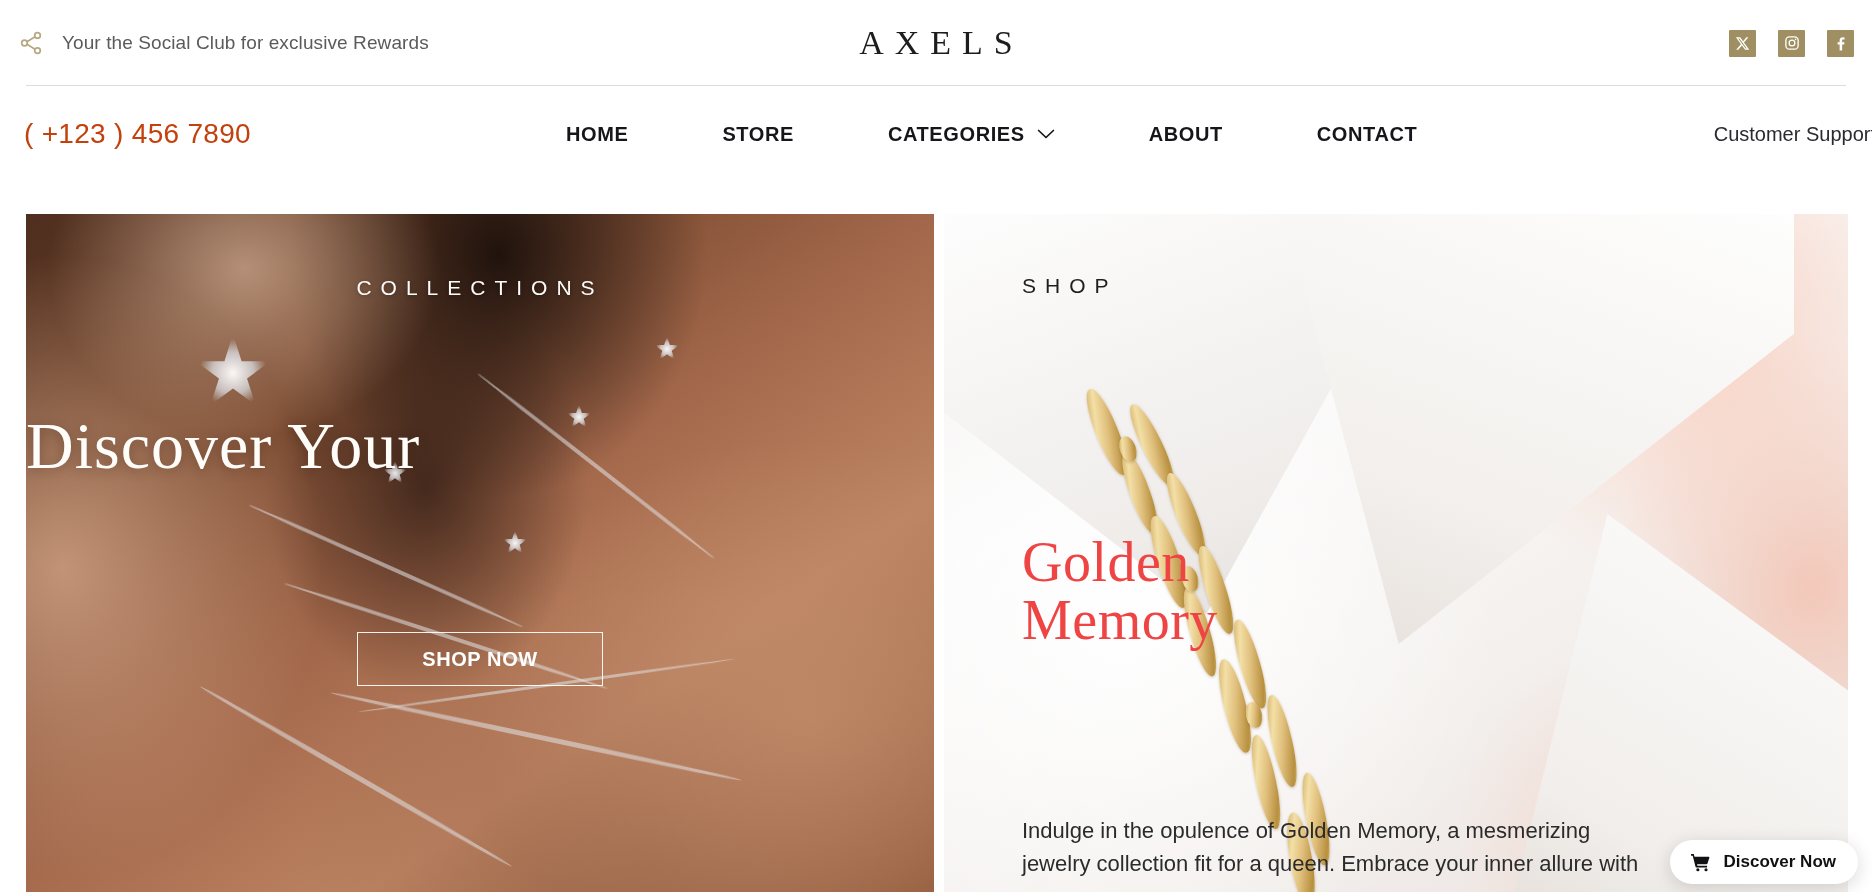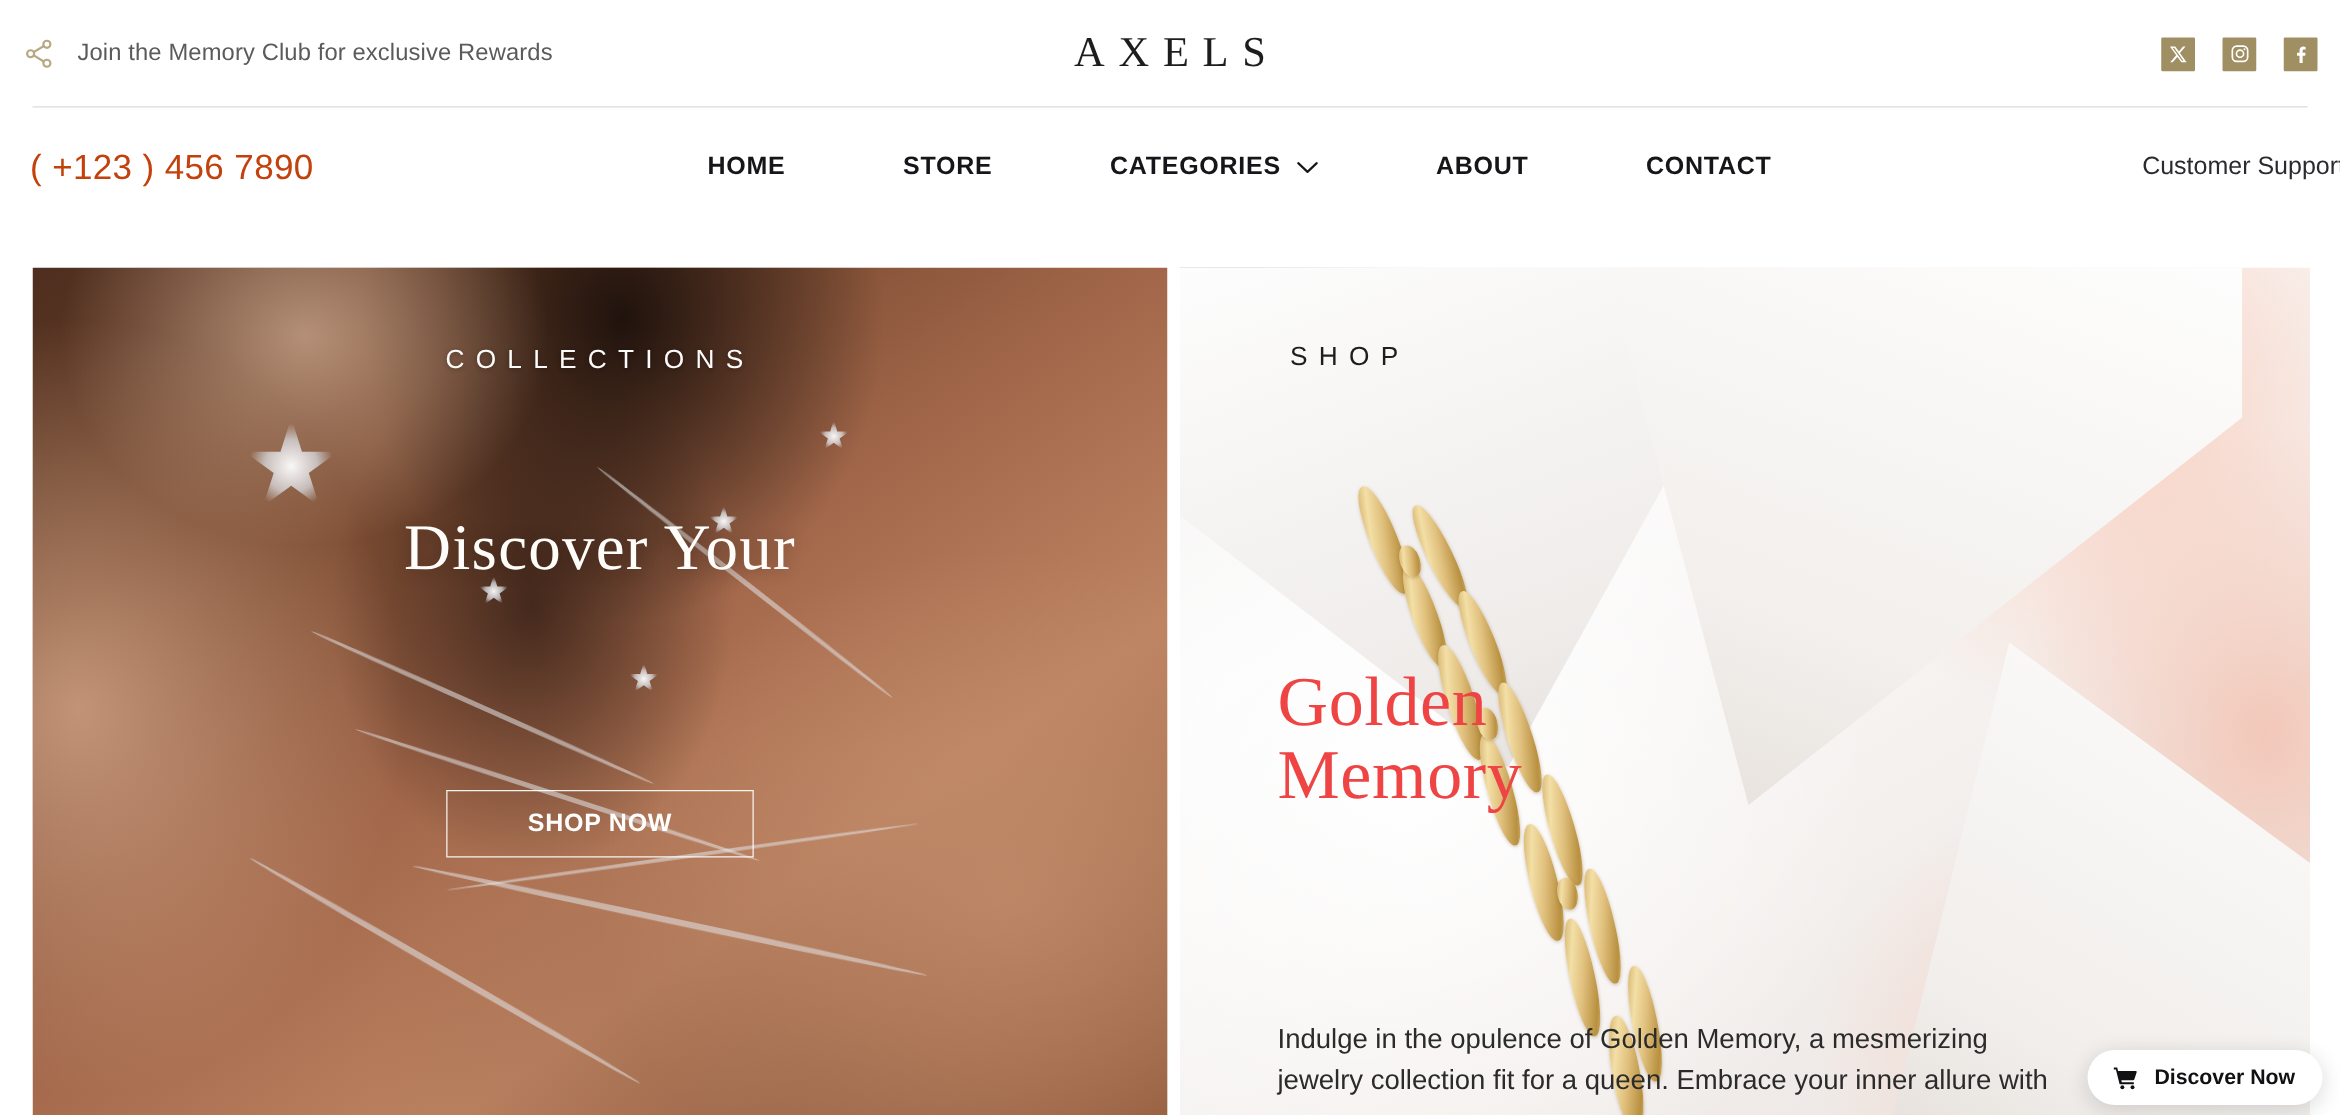--- a/index.html
+++ b/index.html
@@ -123,26 +123,26 @@
     background:linear-gradient(105deg,#c79d52,#f3dfa6 28%,#e0bf7c 52%,#b8903f 80%,#e7cf96);
     border-radius:48%;
     box-shadow:0 1px 3px rgba(120,88,34,.35);
   }
 
   .panel-inner { position:absolute; inset:0; }
   .eyebrow {
     position:absolute; font-size:21px; letter-spacing:9px; font-weight:400;
   }
   .eyebrow-left { left:50%; transform:translateX(-50%); top:62px; color:#fdfcfa; text-shadow:0 1px 4px rgba(0,0,0,.3); }
-  .eyebrow-right { left:88px; top:60px; color:#1e1e1e; }
+  .eyebrow-right { left:78px; top:60px; color:#1e1e1e; }
 
   .hero-title-left {
-    position:absolute; left:0; right:0; top:200px; text-align:center;
+    position:absolute; left:0; right:0; top:200px; text-align:left;
     font-family:"Liberation Serif", serif; color:#fffdfa;
-    font-size:52px; line-height:.96; font-weight:400; letter-spacing:1px;
+    font-size:66px; line-height:.96; font-weight:400; letter-spacing:1px;
     text-shadow:0 2px 12px rgba(45,25,15,.35);
   }
   .hero-title-left span { display:block; }
 
   .shop-btn {
     position:absolute; left:50%; transform:translateX(-50%); top:418px;
     width:246px; height:54px; border:1px solid rgba(255,255,255,.92);
     display:flex; align-items:center; justify-content:center; cursor:pointer;
     color:#ffffff; font-size:20px; font-weight:700; letter-spacing:.6px;
     background:transparent;
@@ -181,21 +181,21 @@
     <div class="topbar-left">
       <span class="share-icon">
         <svg class="share-icon" viewBox="0 0 24 24" fill="none" stroke="#b5a883" stroke-width="1.6">
           <circle cx="18" cy="5" r="2.6"></circle>
             <circle cx="6" cy="12" r="2.6"></circle>
             <circle cx="18" cy="19" r="2.6"></circle>
           <line x1="8.3" y1="10.8" x2="15.7" y2="6.3"></line>
             <line x1="8.3" y1="13.2" x2="15.7" y2="17.7"></line>
         </svg>
       </span>
-      <span class="topbar-text">Join the Memory Club for exclusive Rewards</span>
+      <span class="topbar-text">Your the Social Club for exclusive Rewards</span>
     </div>
 
     <div class="brand-logo">AXELS</div>
 
     <div class="topbar-socials">
       <a class="soc">
         <svg width="15" height="15" viewBox="0 0 24 24" fill="#ffffff">
           <path d="M18.2 2H21.5l-7.2 8.3L22.8 22h-6.6l-5.2-6.8L5.1 22H1.8l7.7-8.8L1.5 2h6.8l4.7 6.2L18.2 2Zm-1.2 18h1.8L7.1 3.9H5.1L17 20Z"></path>
         </svg>
       </a>

